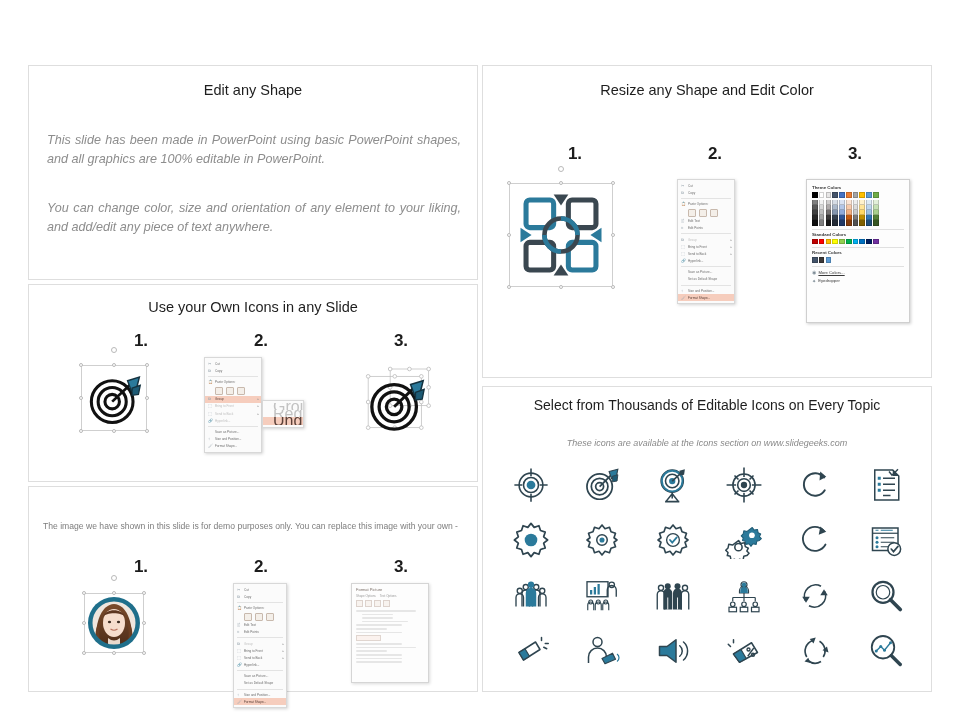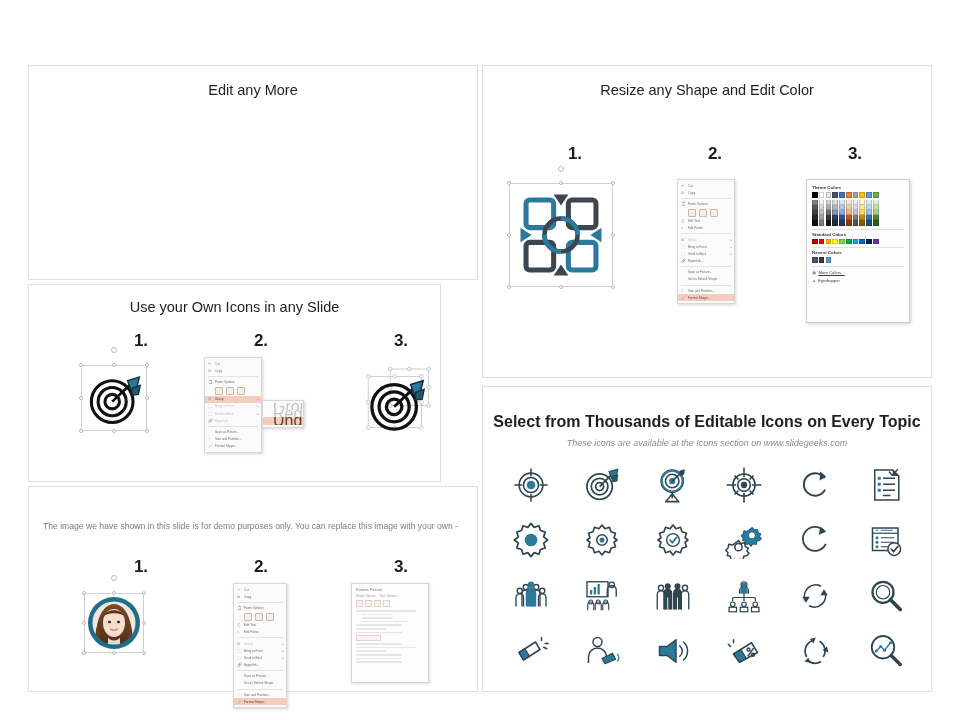--- a/index.html
+++ b/index.html
@@ -12,21 +12,21 @@
 
   
   .slide-title{
     position:absolute;top:18px;left:0;width:960px;text-align:center;
     font-size:27px;font-weight:400;color:#1c1c1c;letter-spacing:.2px;
   }
 
   
   .panel{position:absolute;border:1px solid #dedede;background:#fff;box-sizing:border-box;}
   #panel-edit-shape   {left:28px;top:65px;width:450px;height:215px;}
-  #panel-own-icons    {left:28px;top:284px;width:413px;height:198px;}
+  #panel-own-icons    {left:28px;top:284px;width:450px;height:198px;}
   #panel-replace-image{left:28px;top:486px;width:450px;height:206px;}
   #panel-resize-shape {left:482px;top:65px;width:450px;height:313px;}
   #panel-icons        {left:482px;top:386px;width:450px;height:306px;}
 
   .panel-title{
     position:absolute;left:0;width:100%;text-align:center;
     font-size:14.5px;font-weight:400;color:#1e1e1e;
   }
   .panel-sub{
     position:absolute;left:0;width:100%;text-align:center;
@@ -121,21 +121,23 @@
 
   .portrait-wrap{position:absolute;}
 </style>
 </head>
 <body>
 
 <div class="slide">
 
 
   <div class="panel" id="panel-edit-shape">
-    <div class="panel-title" style="top:16px;">Edit any More</div>
+    <div class="panel-title" style="top:16px;">Edit any Shape</div>
+    <div class="para" style="left:18px;top:65px;width:414px;">This slide has been made in PowerPoint using basic PowerPoint shapes, and all graphics are 100% editable in PowerPoint.</div>
+    <div class="para" style="left:18px;top:133px;width:414px;">You can change color, size and orientation of any element to your liking, and add/edit any piece of text anywhere.</div>
   </div>
 
   <div class="panel" id="panel-own-icons">
     <div class="panel-title" style="top:14px;">Use your Own Icons in any Slide</div>
 
     <div class="step-num" style="left:92px;top:46px;">1.</div>
     <div class="step-num" style="left:212px;top:46px;">2.</div>
     <div class="step-num" style="left:352px;top:46px;">3.</div>
 
     <div class="selframe" style="left:52px;top:80px;width:66px;height:66px;"></div>
@@ -656,21 +658,21 @@
         <span class="lb">More Colors...</span>
       </div>
       <div class="cp-item">
         <span class="gl">✦</span>
         <span class="lb" style="text-decoration:none;">Eyedropper</span>
       </div>
     </div>
   </div>
 
   <div class="panel" id="panel-icons">
-    <div class="panel-title" style="top:26px;font-size:16px;font-weight:bold;">Select from Thousands of Editable Icons on Every Topic</div>
+    <div class="panel-title" style="top:10px;font-size:14px;">Select from Thousands of Editable Icons on Every Topic</div>
     <div class="panel-sub" style="top:38px;margin-top:13px;">These icons are available  at the Icons section on  www.slidegeeks.com</div>
 
     <div class="icon-grid">
 
       <div class="icon-cell">
         <svg width="38" height="38" viewBox="0 0 48 48">
           <g fill="none" stroke="#2f4550" stroke-width="2">
             <circle cx="24" cy="24" r="15"></circle>
               <circle cx="24" cy="24" r="9.5"></circle>
             <path d="M24 3v10M24 35v10M3 24h10M35 24h10"></path>

